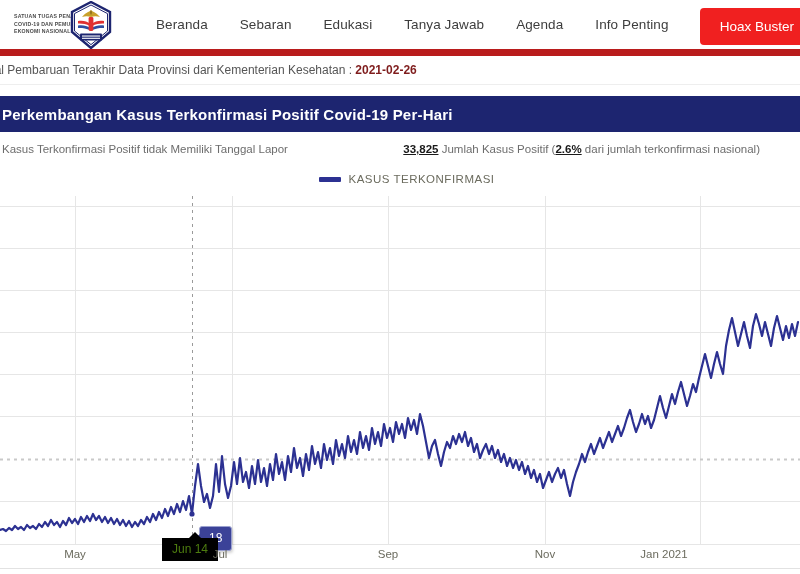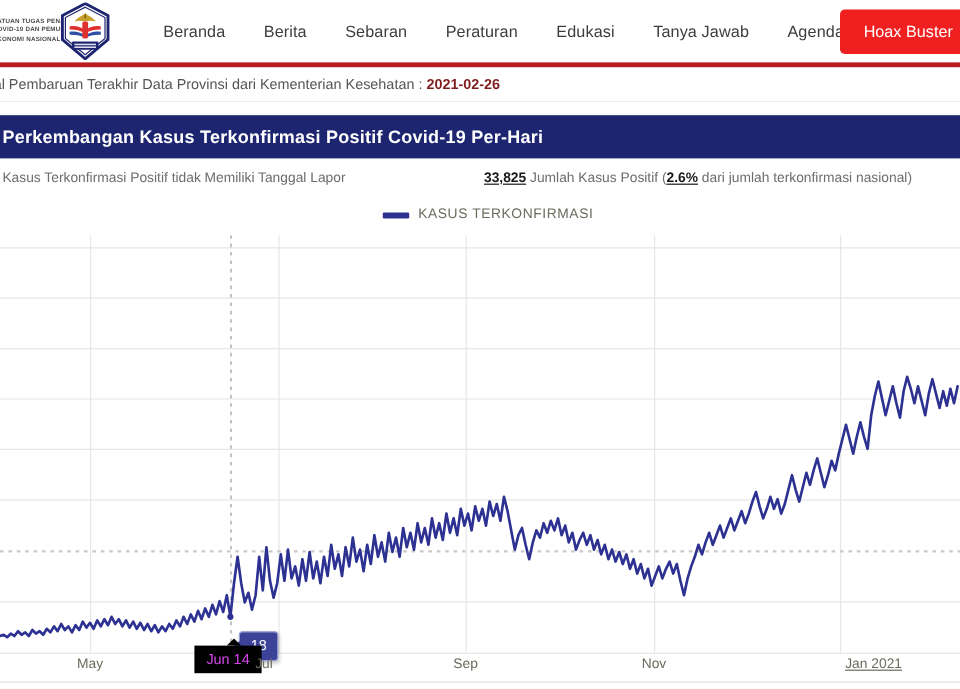--- a/index.html
+++ b/index.html
@@ -10,21 +10,22 @@
     overflow: hidden;
   }
 
   
   .navbar {
     position: relative;
     height: 56px;
     background: #ffffff;
     display: flex;
     align-items: center;
-    border-bottom: 4px solid #b91c1c;
+    border-bottom: 7px solid #b91c1c;
+    padding-left: 20px;
   }
   .brand-block {
     display: flex;
     align-items: center;
     height: 56px;
     margin-left: -14px;
     flex: 0 0 auto;
   }
   .brand-text {
     font-size: 5.2px;
@@ -181,21 +182,21 @@
     content: "";
     position: absolute;
     left: -6px; top: 7px;
     border-top: 5px solid transparent;
     border-bottom: 5px solid transparent;
     border-right: 6px solid #3b4298;
   }
   .tt-date {
     position: absolute;
     background: #000000;
-    color: #d946ef;
+    color: #4d7c0f;
     font-size: 12px;
     padding: 4px 10px 5px 10px;
     white-space: nowrap;
   }
   .tt-date::before {
     content: "";
     position: absolute;
     top: -6px; left: 27px;
     border-left: 6px solid transparent;
     border-right: 6px solid transparent;
@@ -231,23 +232,21 @@
         <rect x="19.6" y="16" width="4.8" height="14" rx="1.4" fill="#e03131"></rect>
         <rect x="11" y="32.5" width="22" height="7" rx="1" fill="#1d2570"></rect>
         <rect x="13" y="34.4" width="18" height="1.3" fill="#ffffff" opacity="0.85"></rect>
         <rect x="13" y="36.7" width="18" height="1.3" fill="#ffffff" opacity="0.85"></rect>
       </svg>
     </div>
   </div>
 
   <div class="nav-links">
     <div class="nav-link">Beranda</div>
-    <div class="nav-link">Berita</div>
     <div class="nav-link">Sebaran</div>
-    <div class="nav-link">Peraturan</div>
     <div class="nav-link">Edukasi</div>
     <div class="nav-link">Tanya Jawab</div>
     <div class="nav-link">Agenda</div>
     <div class="nav-link">Info Penting</div>
   </div>
 
   <button class="hoax-btn">Hoax Buster</button>
 </div>
 
 <div class="update-bar">
@@ -308,16 +307,16 @@
   </svg>
 
   <div class="tt-value" style="left:199px; top:318px;">18</div>
 
   <div class="tt-date" style="left:162px; top:342px;">Jun 14</div>
 
   <div class="tick-label" style="left:75px; top:352px;">May</div>
   <div class="tick-label" style="left:220px; top:352px;">Jul</div>
   <div class="tick-label" style="left:388px; top:352px;text-align:center;">Sep</div>
   <div class="tick-label" style="left:545px; top:352px;">Nov</div>
-  <div class="tick-label" style="left:728px; top:352px;text-decoration:underline;">Jan 2021</div>
+  <div class="tick-label" style="left:664px; top:352px;">Jan 2021</div>
 
   <div class="axis-bottom-rule" style="bottom:-21px;"></div>
 </div>
 
 </body></html>

